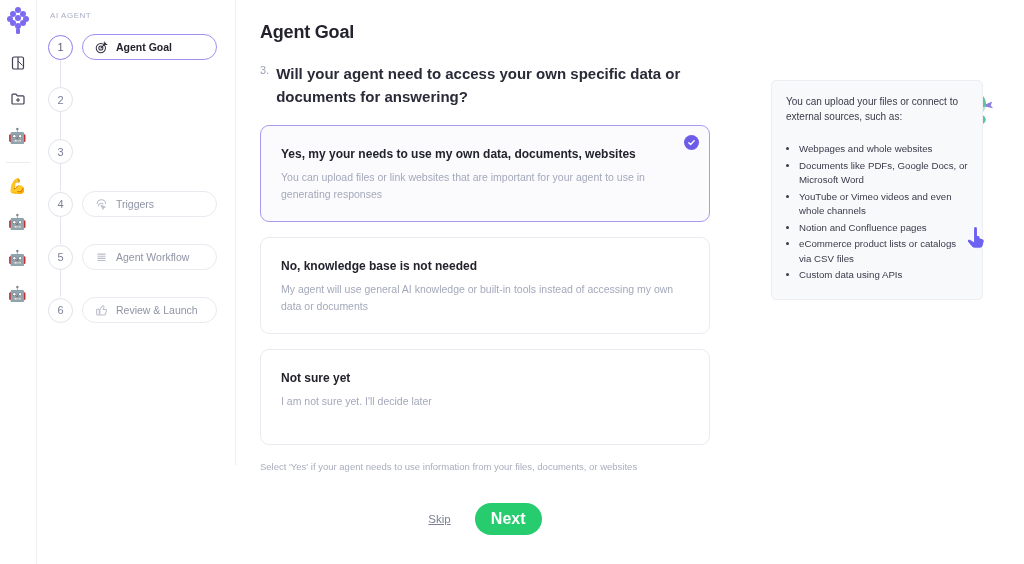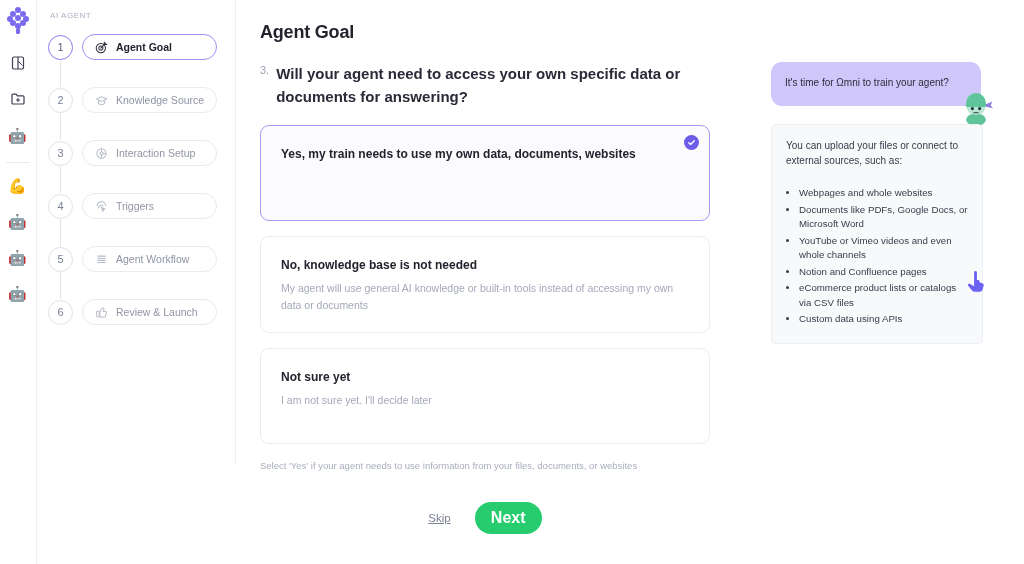--- a/index.html
+++ b/index.html
@@ -182,44 +182,25 @@
             <path d="M6.3 7.6L11.6 2.3M10 1v2.8h2.8" stroke-linecap="round"></path>
           </svg>
         </span>
         <span class="step-label">Agent Goal</span>
       </div>
     </div>
     <div class="step-connector"></div>
 
     <div class="step-row">
       <div class="step-num">2</div>
-      <div class="step-pill">
-        <span class="step-ico">
-          <svg width="13" height="13" viewBox="0 0 14 14" fill="none" stroke="currentColor" stroke-width="1.1">
-            <path d="M1.5 5.5L7 3l5.5 2.5L7 8 1.5 5.5z"></path>
-              <path d="M3.7 6.6v3c0 .9 1.5 1.6 3.3 1.6s3.3-.7 3.3-1.6v-3"></path>
-          </svg>
-        </span>
-        <span class="step-label">Knowledge Source</span>
-      </div>
     </div>
     <div class="step-connector"></div>
 
     <div class="step-row">
       <div class="step-num">3</div>
-      <div class="step-pill">
-        <span class="step-ico">
-          <svg width="13" height="13" viewBox="0 0 14 14" fill="none" stroke="currentColor" stroke-width="1.1">
-            <circle cx="7" cy="7" r="5"></circle>
-              <circle cx="7" cy="7" r="1.7"></circle>
-              <path d="M7 2v3.3M7 8.7V12M12 7H8.7"></path>
-          </svg>
-        </span>
-        <span class="step-label">Interaction Setup</span>
-      </div>
     </div>
     <div class="step-connector"></div>
 
     <div class="step-row">
       <div class="step-num">4</div>
       <div class="step-pill">
         <span class="step-ico">
           <svg width="13" height="13" viewBox="0 0 14 14" fill="none" stroke="currentColor" stroke-width="1.1">
             <path d="M2.3 6.4a4.6 4.6 0 019.2 0"></path>
               <path d="M3.6 8.8a3.2 3.2 0 015.4-2.3"></path>
@@ -267,21 +248,22 @@
     </div>
 
     <div class="options">
 
       <div class="option selected">
         <div class="check-badge">
           <svg width="9" height="9" viewBox="0 0 10 10" fill="none" stroke="#fff" stroke-width="1.5" stroke-linecap="round" stroke-linejoin="round">
             <path d="M2 5.2l2 2 4-4.2"></path>
           </svg>
         </div>
-        <div class="option-title">Yes, my train needs to use my own data, documents, websites</div>
+        <div class="option-title">Yes, my your needs to use my own data, documents, websites</div>
+        <div class="option-desc">You can upload files or link websites that are important for your agent to use in generating responses</div>
       </div>
 
       <div class="option">
         <div class="option-title">No, knowledge base is not needed</div>
         <div class="option-desc">My agent will use general AI knowledge or built-in tools instead of accessing my own data or documents</div>
       </div>
 
       <div class="option">
         <div class="option-title">Not sure yet</div>
         <div class="option-desc">I am not sure yet. I'll decide later</div>
@@ -290,23 +272,20 @@
 
     <div class="hint">Select 'Yes' if your agent needs to use information from your files, documents, or websites</div>
 
     <div class="actions">
       <button class="skip-link">Skip</button>
       <button class="next-btn">Next</button>
     </div>
   </div>
 
   <div class="helper">
-    <div class="bubble">
-      <span>It's time for Ωmni to train your agent?</span>
-    </div>
 
     <svg class="mascot" viewBox="0 0 40 40">
       <ellipse cx="20" cy="34" rx="11" ry="7" fill="#5fc49a"></ellipse>
       <circle cx="20" cy="18" r="11" fill="#b9e6d2"></circle>
       <path d="M9 15.5a11 11 0 0122 0v2.2H9z" fill="#5fc49a"></path>
       <rect x="8.5" y="15.5" width="23" height="4.4" rx="2.1" fill="#5fc49a"></rect>
       <path d="M31 17l7-3.2-1.6 4.4 2.6 3.3-8-1.9z" fill="#8e7fe0"></path>
       <circle cx="16" cy="21.8" r="1.7" fill="#25303a"></circle>
       <circle cx="24" cy="21.8" r="1.7" fill="#25303a"></circle>
       <path d="M17.6 26.4h4.8" stroke="#25303a" stroke-width="1.1" stroke-linecap="round"></path>

